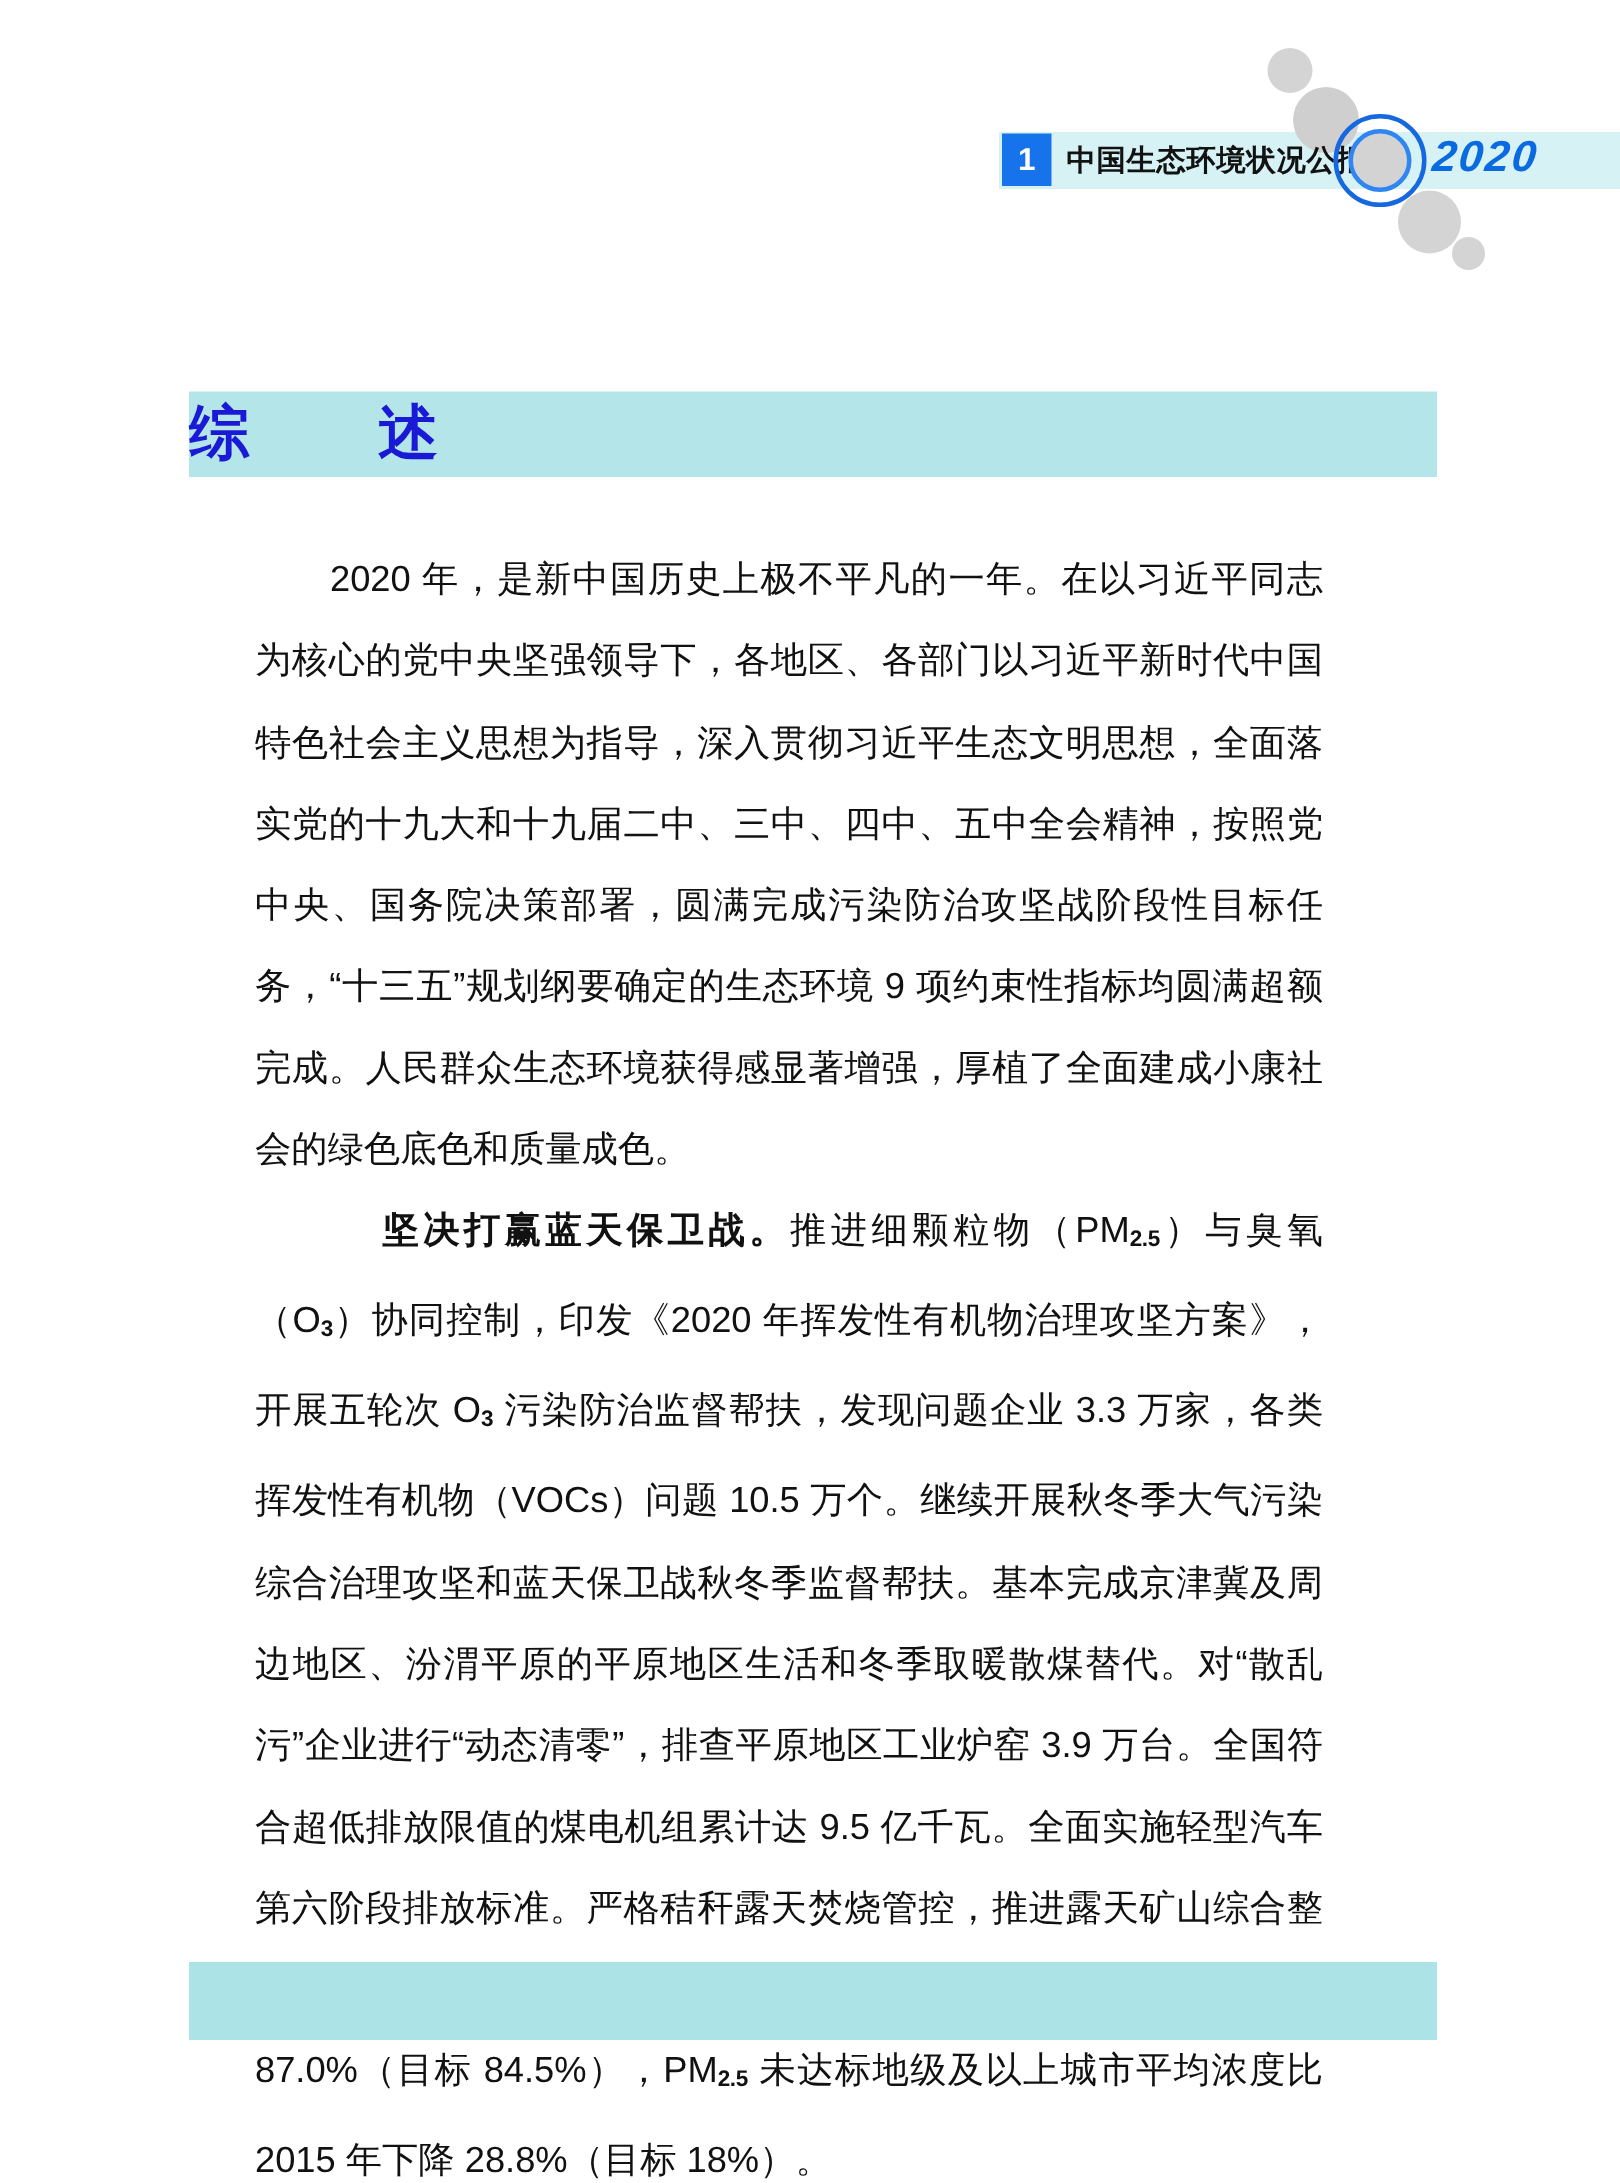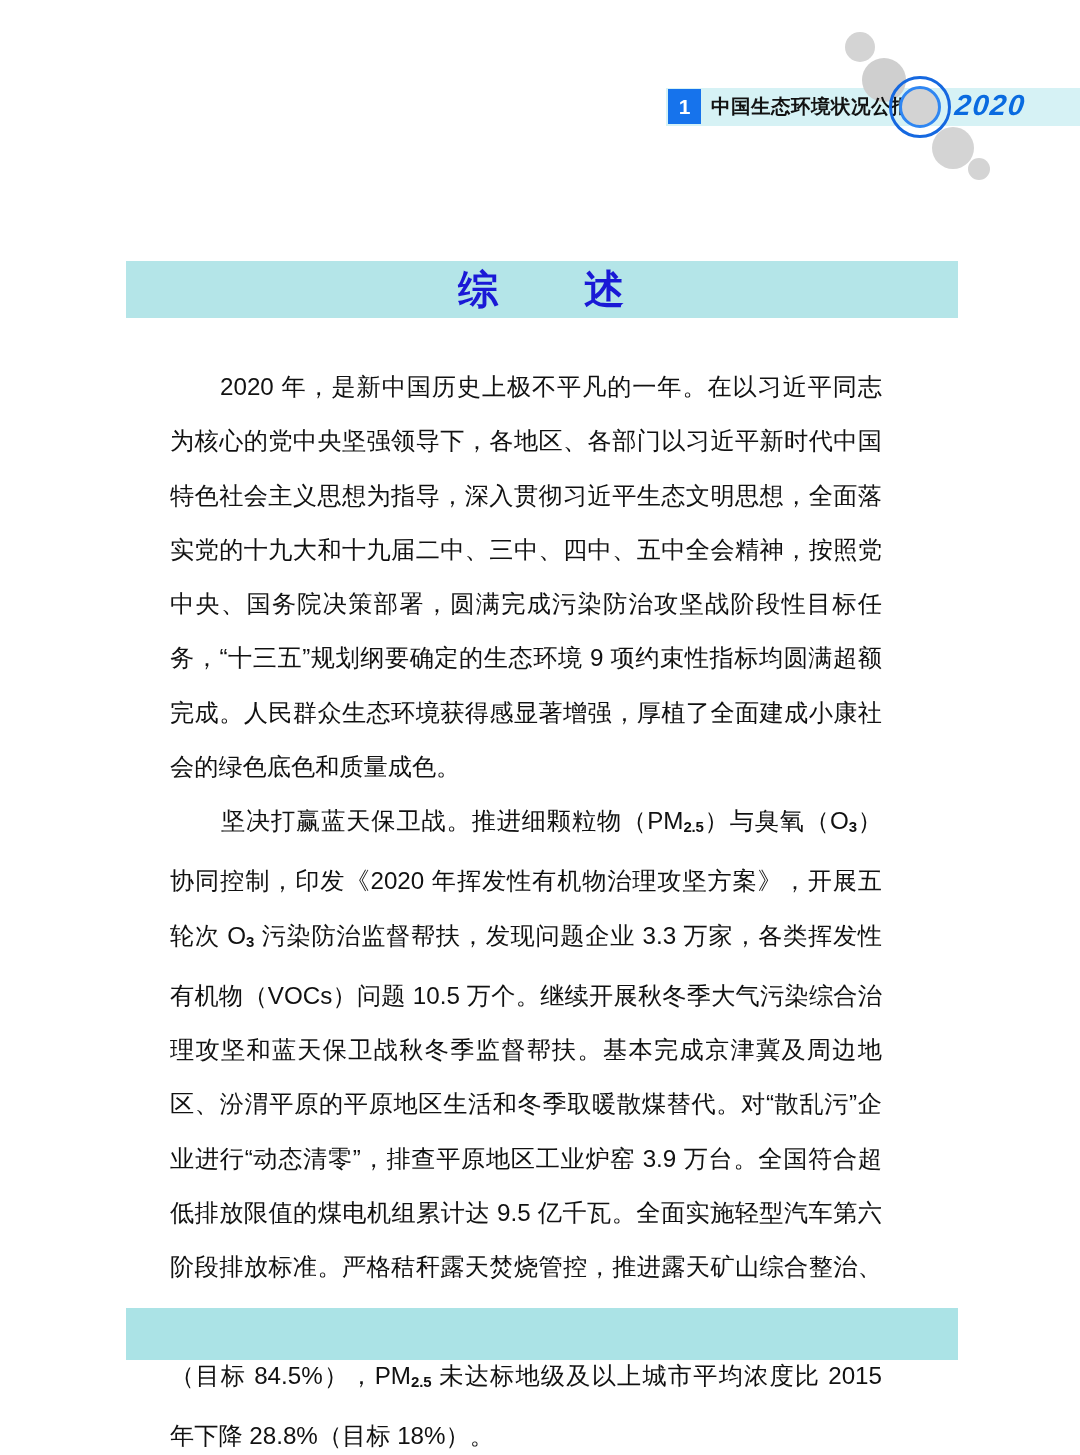--- a/index.html
+++ b/index.html
@@ -112,21 +112,21 @@
     width: 832px;
     height: 57px;
     background: #b4e5e8;
   }
   #section-banner .banner-text {
     position: absolute;
     left: 0; top: 0;
     width: 832px;
     height: 57px;
     line-height: 57px;
-    text-align: center;
+    text-align: left;
     font-size: 40px;
     font-weight: bold;
     color: #1a19d6;
     letter-spacing: 2px;
     font-family: "Liberation Sans", "DejaVu Sans", sans-serif;
   }
 
   
   #body-text {
     position: absolute;
@@ -139,21 +139,21 @@
     line-height: 54.3px;
     color: #111111;
     text-align: justify;
     text-justify: inter-character;
     text-align-last: left;
     margin: 0;
     letter-spacing: 0px;
     font-family: "Liberation Sans", "DejaVu Sans", sans-serif;
   }
   .para .ind { display: inline-block; width: 50px; }
-  .para b { font-weight: normal; }
+  .para b { font-weight: bold; margin-left: 32px; }
   .para sub {
     font-size: 0.62em;
     vertical-align: -0.18em;
     letter-spacing: -0.2px;
     font-weight: bold;
   }
 
   
   #footer-banner {
     position: absolute;

